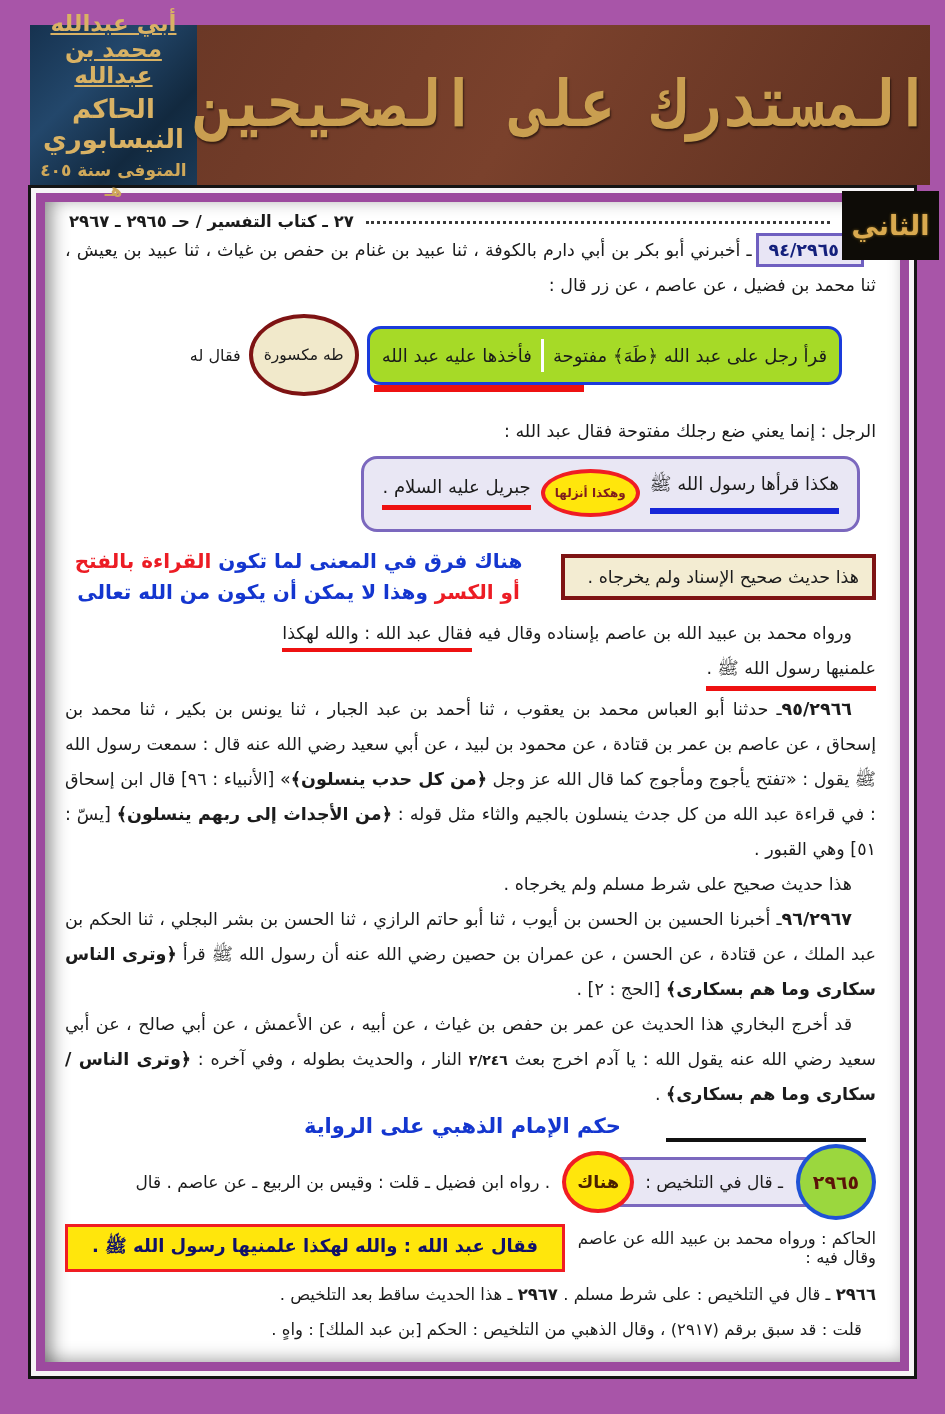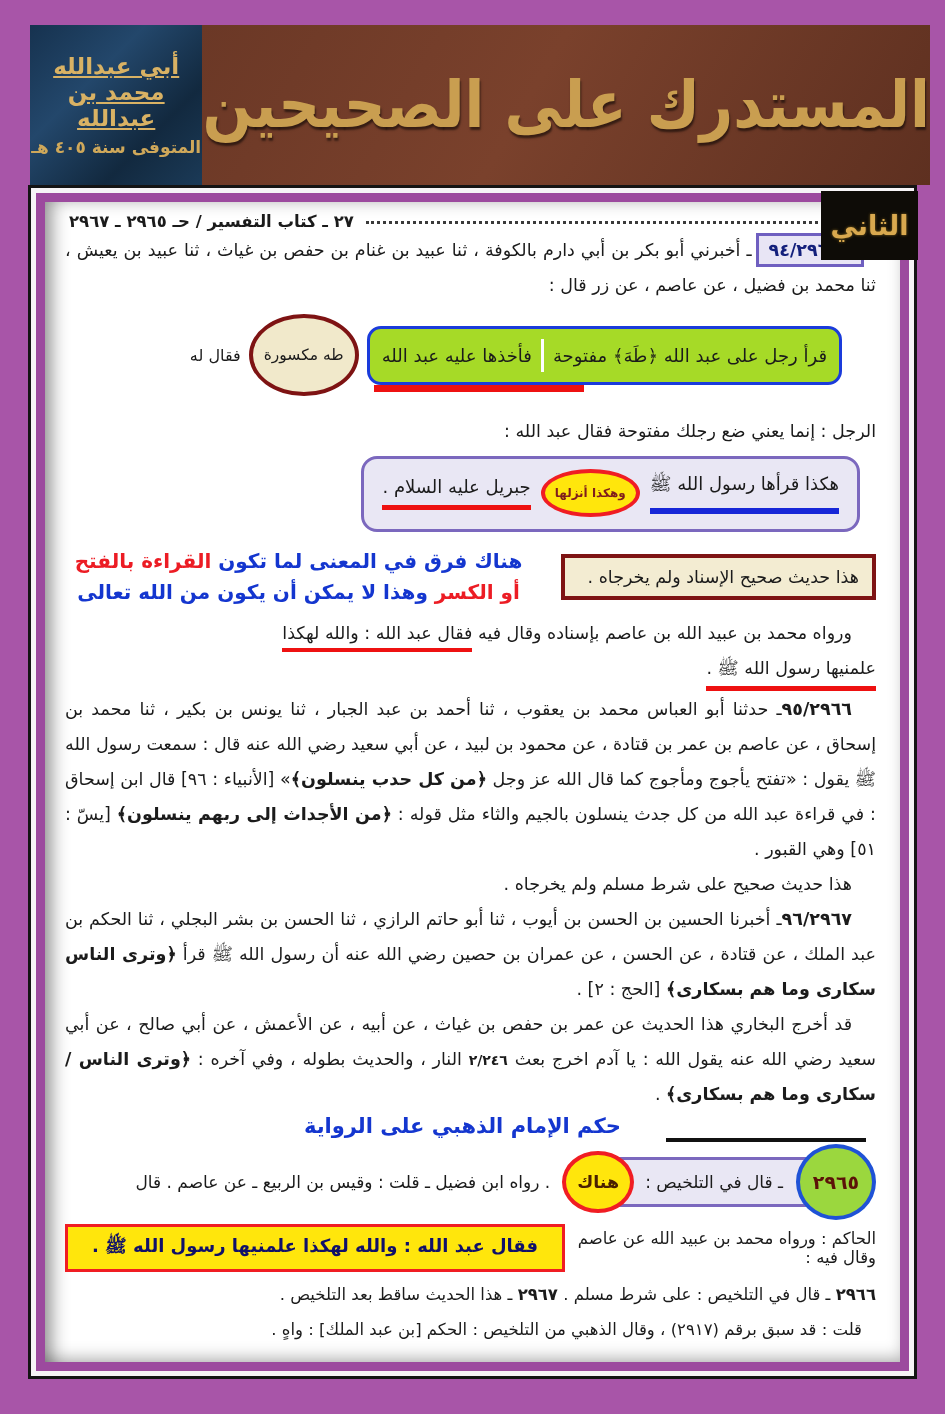--- a/index.html
+++ b/index.html
@@ -19,29 +19,29 @@
     background: linear-gradient(135deg,#16324f 0%,#23476b 35%,#12293f 70%,#1b3a57 100%);
     display: flex; flex-direction: column; justify-content: center; align-items: center;
     gap: 6px; text-align: center;
   }
   .cover-author .l1 { color:#d9b264; font-size: 23px; font-weight: bold; text-decoration: underline; }
   .cover-author .l2 { color:#d9b264; font-size: 26px; font-weight: bold; }
   .cover-author .l3 { color:#cfa85a; font-size: 17px; font-weight: bold; }
   .cover-title {
     flex: 1; height: 100%;
     background: linear-gradient(120deg,#6b3826 0%,#7a412c 45%,#5e3020 100%);
-    display: flex; align-items: center; justify-content: center;
+    display: flex; align-items: center; justify-content: center; font-family: Liberation Mono, monospace;
   }
   .cover-title .big {
     color: #c99e50; font-size: 58px; font-weight: bold; white-space: nowrap;
     transform: scaleY(1.12); text-shadow: 1px 2px 2px rgba(0,0,0,.55);
   }
   
   .volume-badge {
-    position: absolute; top: 191px; right: 27px; width: 97px; height: 69px;
+    position: absolute; top: 191px; right: 6px; width: 97px; height: 69px;
     background: #0e0c07; color: #d9a94f; font-size: 27px; font-weight: bold;
     display: flex; align-items: center; justify-content: center; z-index: 9;
     text-shadow: 0 0 3px #8a6a1e;
   }
   
   .page-frame {
     margin: 0 28px; border: 3px solid #141414; background: #f6f4f6; padding: 5px;
   }
   .page-border { border: 9px solid #9c4a9e; background: #fff; }
   .page-content {
@@ -129,20 +129,21 @@
   .footer-line { font-size: 16.5px; line-height: 2.1; }
   .footer-line.second { text-indent: 14px; }
   .margin-ref { font-size: 14px; font-weight: bold; }
 </style>
 </head>
 <body>
 
 <div class="covers">
   <div class="cover-author">
     <div class="l1">أبي عبدالله محمد بن عبدالله</div>
+    <div class="l2">الحاكم النيسابوري</div>
     <div class="l3">المتوفى سنة ٤٠٥ هـ</div>
   </div>
   <div class="cover-title">
     <div class="big">المستدرك على الصحيحين</div>
   </div>
 </div>
 
 <div class="volume-badge">الثاني</div>
 
 <div class="page-frame">

